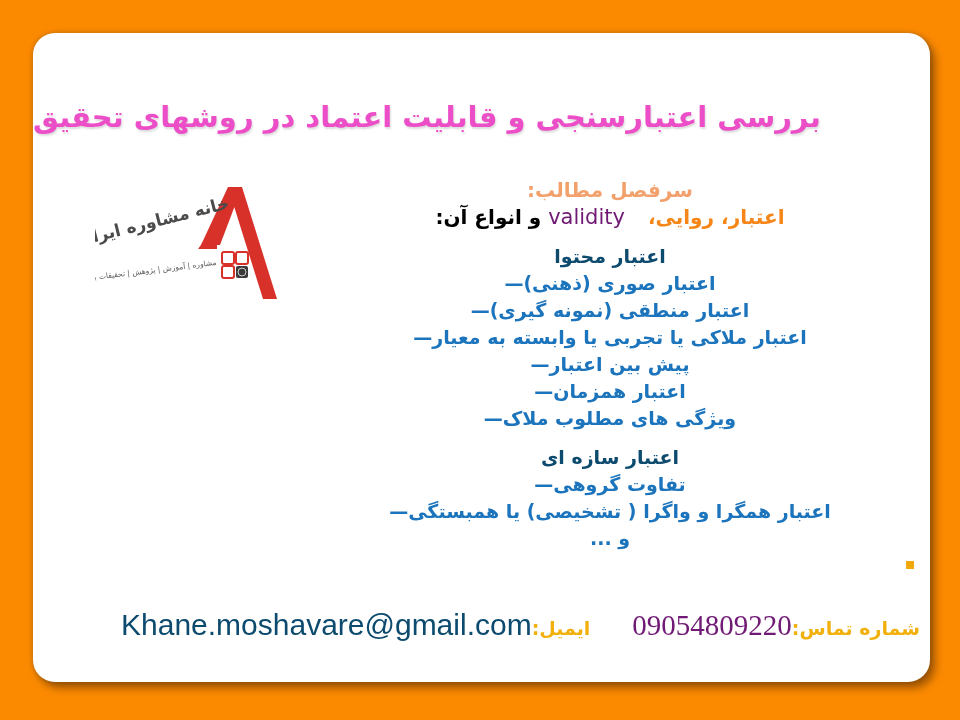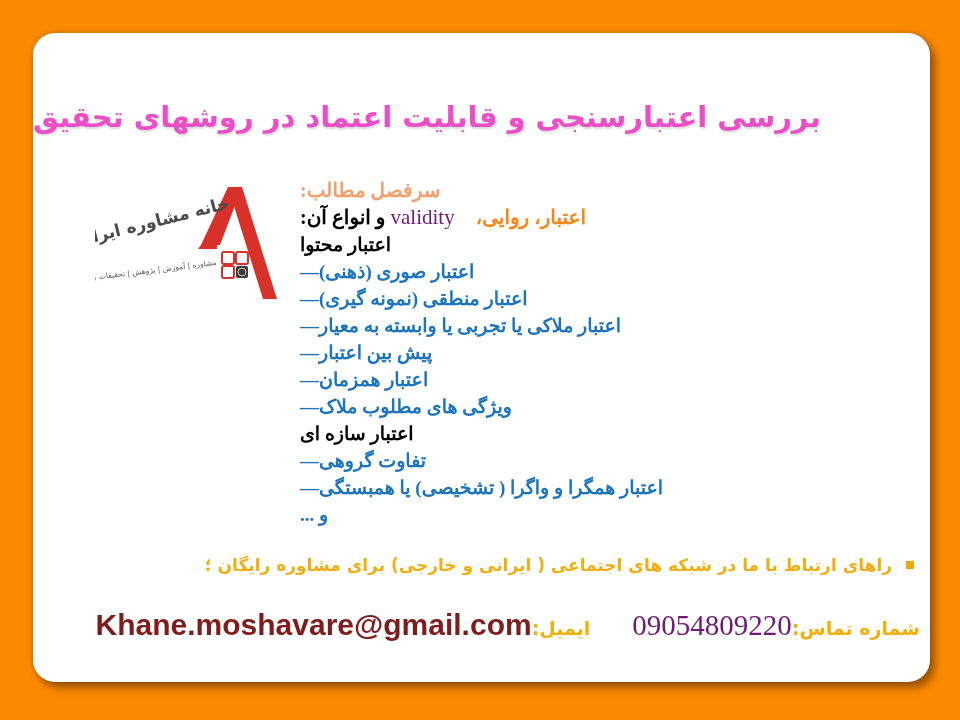--- a/index.html
+++ b/index.html
@@ -25,34 +25,34 @@
     font-size:29px;font-weight:bold;
     color:#EC4EC8;
     direction:rtl;
     text-shadow:1px 2px 2px rgba(120,120,120,.25);
   }
   
   .logo{position:absolute;left:95px;top:183px;width:190px;height:122px;}
   
   .outline{
     position:absolute;top:177px;right:40px;width:620px;
-    direction:rtl;text-align:left;font-family:Liberation Serif, serif;
+    direction:rtl;text-align:center;
   }
   .outline .row{display:block;line-height:27px;white-space:nowrap;}
   .row-heading{font-size:20px;font-weight:bold;color:#F2A16D;}
   .row-sub{font-size:20px;font-weight:bold;}
   .row-sub .p1{color:#F58617;}
   .row-sub .latin{
     color:#701a75;font-weight:normal;font-size:21px;
     direction:ltr;unicode-bidi:embed;margin-right:16px;
   }
   .row-sub .p2{color:#000000;}
   .row-item{font-size:19px;font-weight:bold;}
   .row-item.blue{color:#1B74BC;}
-  .row-item.red{color:#000000;}
+  .row-item.red{color:#0c4a6e;margin-top:12px;}
   .row-item .dash{font-weight:bold;}
   
   .note{
     position:absolute;top:553px;right:46px;
     direction:rtl;text-align:right;white-space:nowrap;
     font-size:17px;font-weight:bold;color:#F0AE12;
     line-height:24px;
   }
   .note .sq{
     display:inline-block;width:8px;height:8px;background:#F0A80B;
@@ -63,22 +63,22 @@
     position:absolute;top:602px;right:40px;
     direction:rtl;text-align:right;white-space:nowrap;
     line-height:46px;
   }
   .contact .lbl{font-size:19px;font-weight:bold;color:#F2B00D;}
   .contact .phone{
     font-family:"Liberation Serif",serif;font-size:29px;color:#701a75;
     direction:ltr;unicode-bidi:embed;margin-left:42px;
   }
   .contact .email{
-    font-family:"Liberation Sans",sans-serif;font-size:30px;color:#7f1d1d;
-    direction:ltr;unicode-bidi:embed;font-weight:bold;
+    font-family:"Liberation Sans",sans-serif;font-size:30px;color:#0c4a6e;
+    direction:ltr;unicode-bidi:embed;
   }
 </style>
 </head>
 <body>
 
 <div class="canvas">
   <div class="card"></div>
 
   <div class="title">بررسی اعتبارسنجی و قابلیت اعتماد در روشهای تحقیق</div>
 
@@ -121,19 +121,19 @@
         <div class="row row-item blue" dir="rtl"><span>اعتبار همزمان</span><span class="dash">—</span></div>
         <div class="row row-item blue" dir="rtl"><span>ویژگی های  مطلوب ملاک</span><span class="dash">—</span></div>
         <div class="row row-item red" dir="rtl"><span>اعتبار سازه ای</span></div>
         <div class="row row-item blue" dir="rtl"><span>تفاوت گروهی</span><span class="dash">—</span></div>
         <div class="row row-item blue" dir="rtl"><span>اعتبار همگرا و واگرا ( تشخیصی) یا همبستگی</span><span class="dash">—</span></div>
         <div class="row row-item blue" dir="rtl"><span>و ...</span></div>
       </div>
   </div>
 
   <div class="note" dir="rtl">
-    <span class="sq"></span><span>راهای ارتباط با ما در شبکه های اجتماعی ( ایرانی و خارجی) برای مشاوره رایگان ؛</span>
+    <span class="sq"></span>
   </div>
 
   <div class="contact" dir="rtl">
     <span class="lbl">شماره تماس:</span><span class="phone">09054809220</span><span class="lbl">ایمیل:</span><span class="email">Khane.moshavare@gmail.com</span>
   </div>
 </div>
 
 </body></html>

